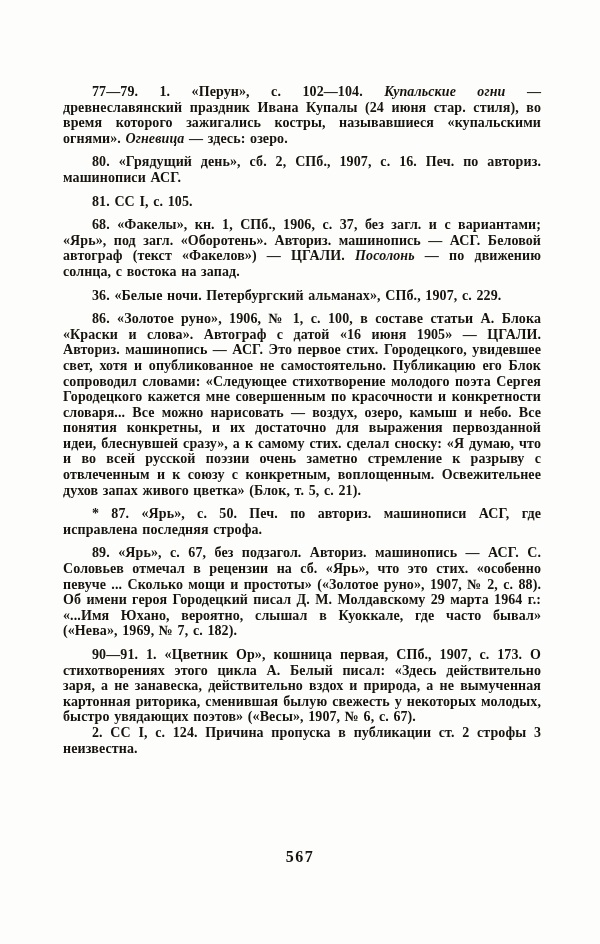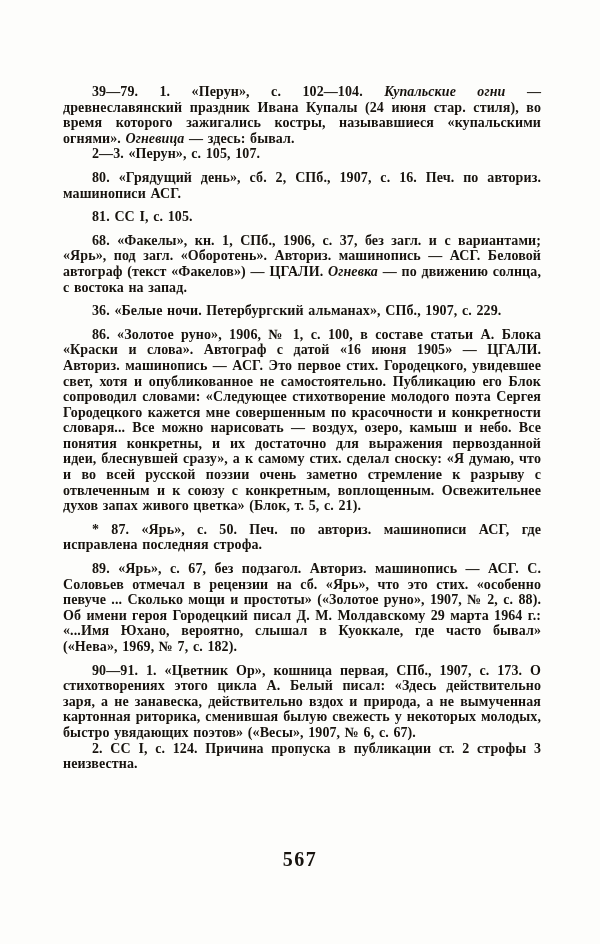--- a/index.html
+++ b/index.html
@@ -35,41 +35,40 @@
     margin:0;
     text-indent:29px;
   }
   .it { font-style:italic;margin-top:28px; }
   .page-number {
     position:absolute;
     top:848px;
     left:0;
     width:600px;
     text-align:center;
-    font-size:20px;
+    font-size:16px;
     letter-spacing:1.5px;
   }
 </style>
 </head>
 <body>
 
 <div class="book-page">
   <main class="text-block">
       <div class="entry">
-        <p><span>39—79. 1. «Перун», с. 102—104. </span><span class="it">Купальские огни</span><span> — древнеславянский праздник Ивана Купалы (24 июня стар. стиля), во время которого зажигались костры, называвшиеся «купальскими огнями». </span><span class="it">Огневица</span><span> — здесь: бывал.</span></p>
-        <p><span>2—3. «Перун», с. 105, 107.</span></p>
+        <p><span>77—79. 1. «Перун», с. 102—104. </span><span class="it">Купальские огни</span><span> — древнеславянский праздник Ивана Купалы (24 июня стар. стиля), во время которого зажигались костры, называвшиеся «купальскими огнями». </span><span class="it">Огневица</span><span> — здесь: озеро.</span></p>
       </div>
       <div class="entry">
         <p><span>80. «Грядущий день», сб. 2, СПб., 1907, с. 16. Печ. по авториз. машинописи АСГ.</span></p>
       </div>
       <div class="entry">
         <p><span>81. СС I, с. 105.</span></p>
       </div>
       <div class="entry">
-        <p><span>68. «Факелы», кн. 1, СПб., 1906, с. 37, без загл. и с вариантами; «Ярь», под загл. «Оборотень». Авториз. машинопись — АСГ. Беловой автограф (текст «Факелов») — ЦГАЛИ. </span><span class="it">Огневка</span><span> — по движению солнца, с востока на запад.</span></p>
+        <p><span>68. «Факелы», кн. 1, СПб., 1906, с. 37, без загл. и с вариантами; «Ярь», под загл. «Оборотень». Авториз. машинопись — АСГ. Беловой автограф (текст «Факелов») — ЦГАЛИ. </span><span class="it">Посолонь</span><span> — по движению солнца, с востока на запад.</span></p>
       </div>
       <div class="entry">
         <p><span>36. «Белые ночи. Петербургский альманах», СПб., 1907, с. 229.</span></p>
       </div>
       <div class="entry">
         <p><span>86. «Золотое руно», 1906, № 1, с. 100, в составе статьи А. Блока «Краски и слова». Автограф с датой «16 июня 1905» — ЦГАЛИ. Авториз. машинопись — АСГ. Это первое стих. Городецкого, увидевшее свет, хотя и опубликованное не самостоятельно. Публикацию его Блок сопроводил словами: «Следующее стихотворение молодого поэта Сергея Городецкого кажется мне совершенным по красочности и конкретности словаря... Все можно нарисовать — воздух, озеро, камыш и небо. Все понятия конкретны, и их достаточно для выражения первозданной идеи, блеснувшей сразу», а к самому стих. сделал сноску: «Я думаю, что и во всей русской поэзии очень заметно стремление к разрыву с отвлеченным и к союзу с конкретным, воплощенным. Освежительнее духов запах живого цветка» (Блок, т. 5, с. 21).</span></p>
       </div>
       <div class="entry">
         <p><span>* 87. «Ярь», с. 50. Печ. по авториз. машинописи АСГ, где исправлена последняя строфа.</span></p>
       </div>

